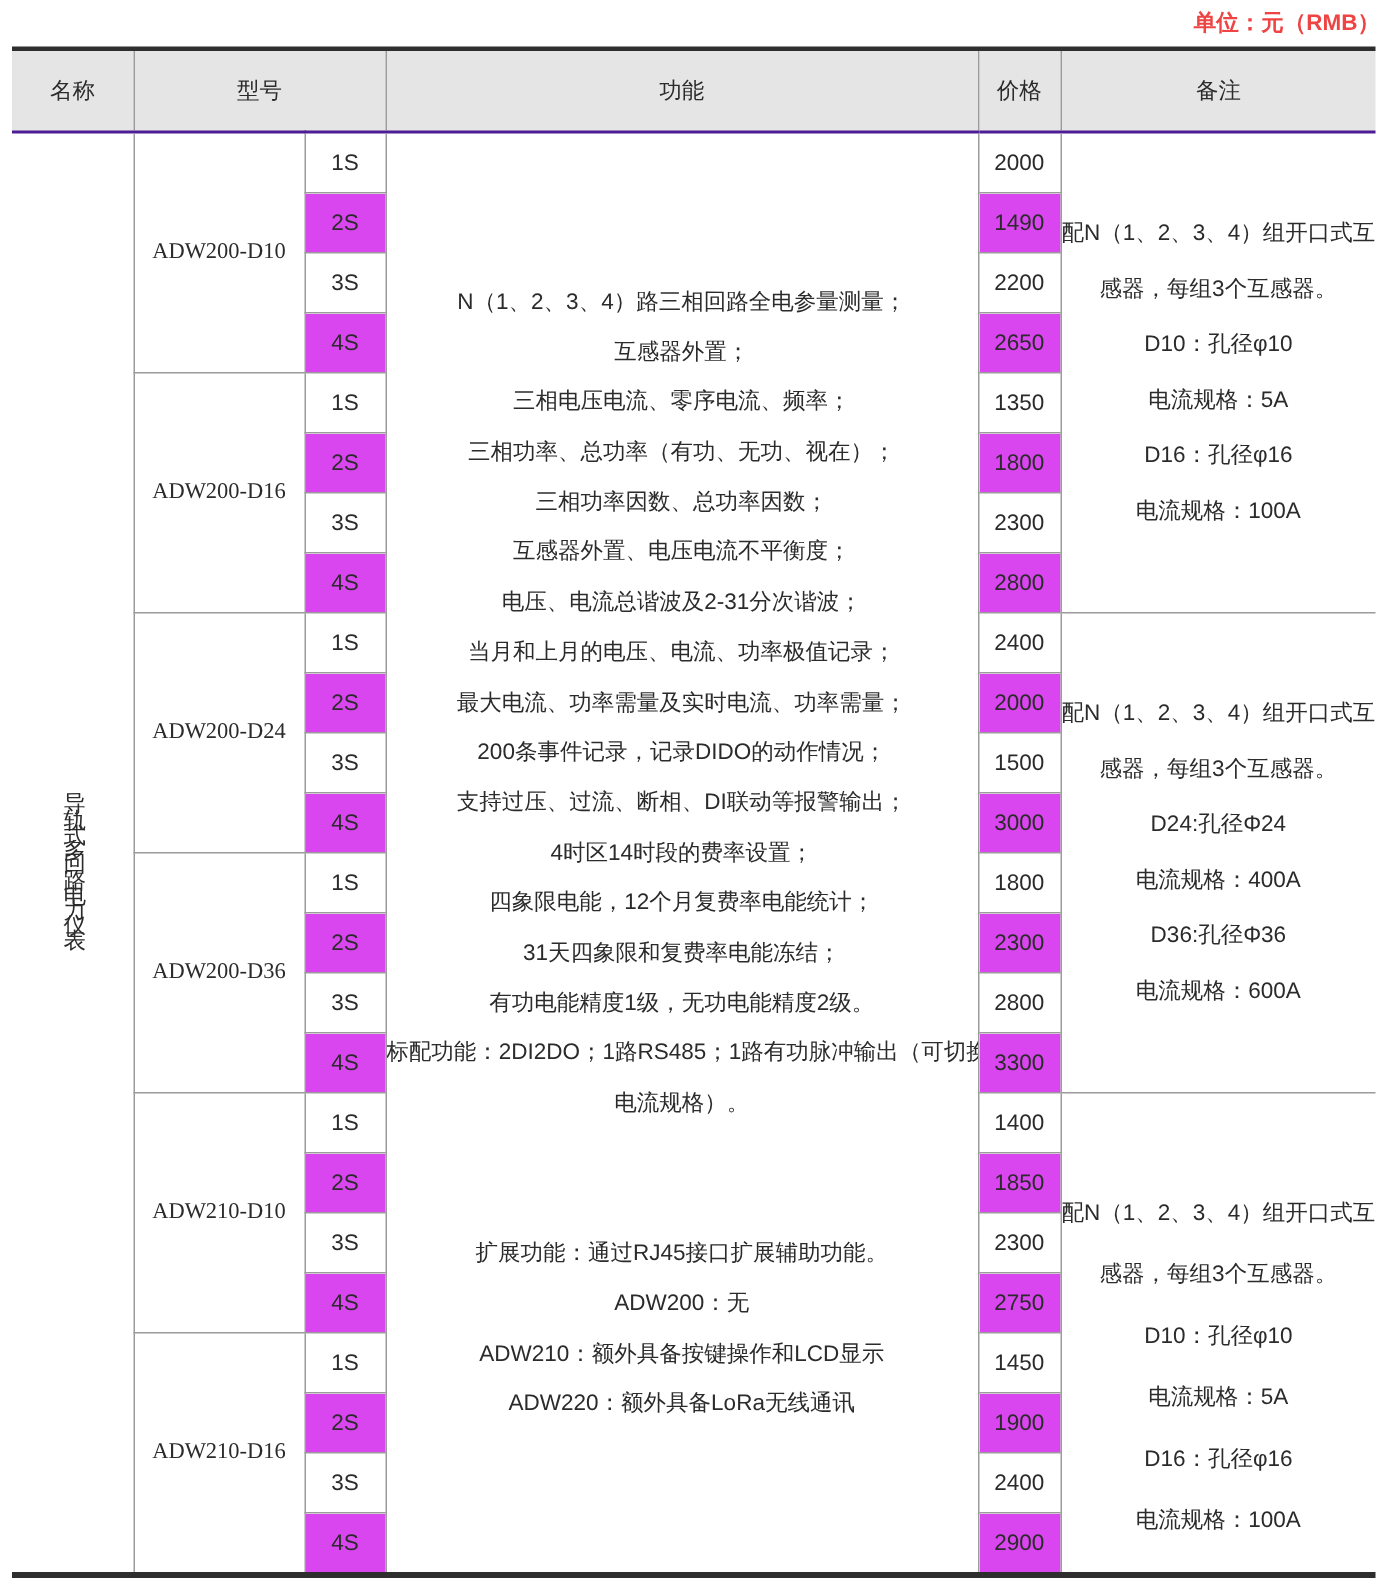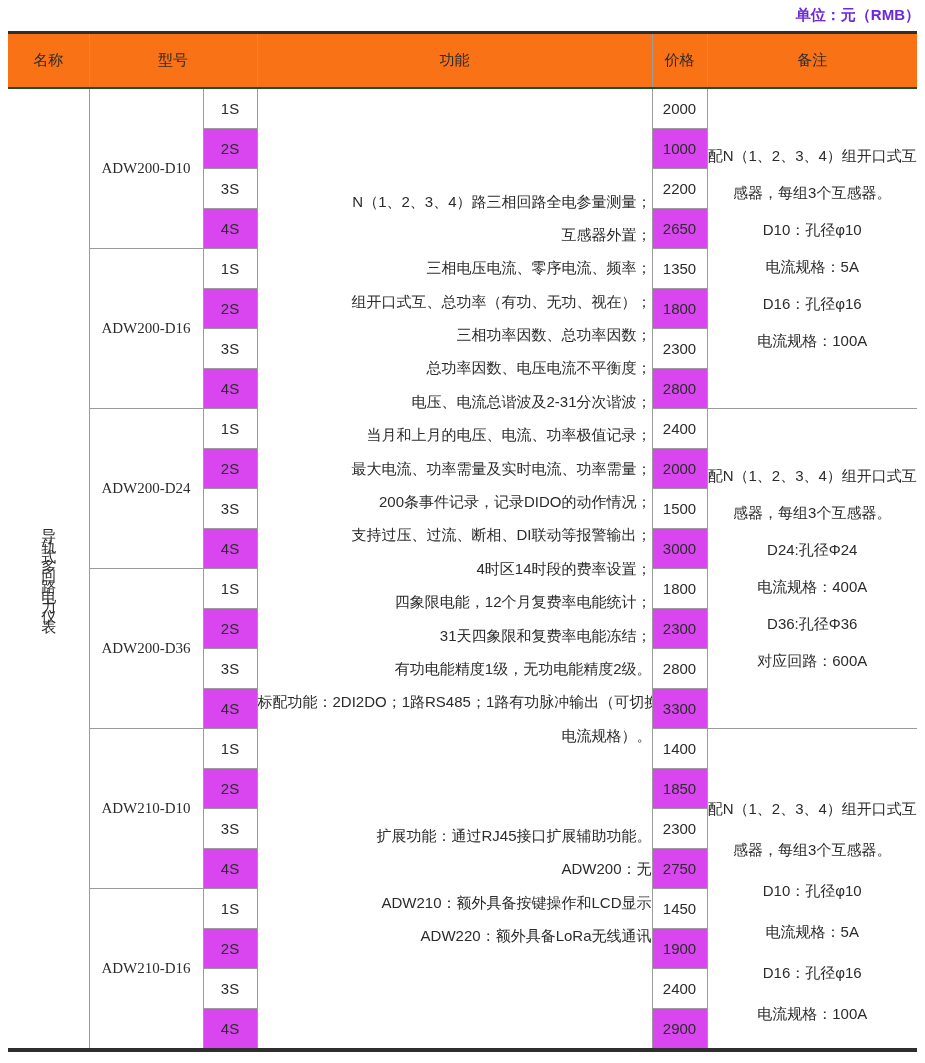--- a/index.html
+++ b/index.html
@@ -3,51 +3,51 @@
 <meta charset="utf-8">
 <style>
   html,body { margin:0; padding:0; background:#ffffff; }
   .page {
     position:relative; width:925px; height:1063px; background:#ffffff;
     font-family:"Liberation Sans","DejaVu Sans",sans-serif; color:#2b2b2b;
     overflow:hidden;
   }
   .unit-label {
     position:absolute; top:6px; right:5px;
-    font-size:15px; font-weight:bold; color:#6d28d9;
+    font-size:15px; font-weight:bold; color:#ef4444;
   }
   .table-wrap {
     position:absolute; top:31px; left:8px; width:909px;
     border-top:3px solid #2e2e2e; border-bottom:4px solid #2e2e2e;
   }
   table.price-table {
     border-collapse:collapse; border:hidden; table-layout:fixed;
     width:909px;
   }
   .price-table th, .price-table td {
     border:1px solid #9b9b9b; padding:0; font-size:15px; font-weight:normal;
     text-align:center; vertical-align:middle; color:#2b2b2b;
     overflow:hidden;
   }
   .price-table thead th {
-    height:53px; background:#f97316; border-bottom:2px solid #14532d;
+    height:53px; background:#e5e5e5; border-bottom:2px solid #4c1d95;
   }
   .price-table tbody tr { height:40px; }
   .shade { background:#d946ef; }
   .category-cell { background:#ffffff; }
   .v-text {
     writing-mode:vertical-rl; text-orientation:upright;
     letter-spacing:10px; font-size:15px; display:inline-block;
   }
   .model-cell { background:#ffffff;font-family:Liberation Serif, serif; }
   .func-cell {
     text-align:left; vertical-align:top; background:#ffffff;
     padding:105px 6px 0 9px;
   }
-  .f-line { height:33.4px; line-height:33.4px; white-space:nowrap;text-align:right; }
+  .f-line { height:33.4px; line-height:33.4px; white-space:nowrap; }
   .remark-cell {
     text-align:left; vertical-align:top; background:#ffffff;
     padding:40px 4px 0 8px;
   }
   .remark-cell .r-line { height:37px; line-height:37px; white-space:nowrap; }
   .remark-cell.loose { padding-top:46px; }
   .remark-cell.loose .r-line { height:41px; line-height:41px; }
 </style>
 </head>
 <body>
@@ -75,23 +75,23 @@
       </thead>
       <tbody id="table-body">
           <tr>
             <td class="category-cell" rowspan="24"><span class="v-text">导轨式多回路电力仪表</span></td>
             <td class="model-cell" rowspan="4">ADW200-D10</td>
             <td class="spec-cell">1S</td>
             <td class="func-cell" rowspan="24">
               <div class="f-line">N（1、2、3、4）路三相回路全电参量测量；</div>
               <div class="f-line">互感器外置；</div>
               <div class="f-line">三相电压电流、零序电流、频率；</div>
-              <div class="f-line">组开口式互、总功率（有功、无功、视在）；</div>
+              <div class="f-line">三相功率、总功率（有功、无功、视在）；</div>
               <div class="f-line">三相功率因数、总功率因数；</div>
-              <div class="f-line">总功率因数、电压电流不平衡度；</div>
+              <div class="f-line">互感器外置、电压电流不平衡度；</div>
               <div class="f-line">电压、电流总谐波及2-31分次谐波；</div>
               <div class="f-line">当月和上月的电压、电流、功率极值记录；</div>
               <div class="f-line">最大电流、功率需量及实时电流、功率需量；</div>
               <div class="f-line">200条事件记录，记录DIDO的动作情况；</div>
               <div class="f-line">支持过压、过流、断相、DI联动等报警输出；</div>
               <div class="f-line">4时区14时段的费率设置；</div>
               <div class="f-line">四象限电能，12个月复费率电能统计；</div>
               <div class="f-line">31天四象限和复费率电能冻结；</div>
               <div class="f-line">有功电能精度1级，无功电能精度2级。</div>
               <div class="f-line">标配功能：2DI2DO；1路RS485；1路有功脉冲输出（可切换</div>
@@ -108,21 +108,21 @@
               <div class="r-line">配N（1、2、3、4）组开口式互</div>
               <div class="r-line">感器，每组3个互感器。</div>
               <div class="r-line">D10：孔径φ10</div>
               <div class="r-line">电流规格：5A</div>
               <div class="r-line">D16：孔径φ16</div>
               <div class="r-line">电流规格：100A</div>
             </td>
           </tr>
           <tr>
             <td class="spec-cell shade">2S</td>
-            <td class="price-cell shade">1000</td>
+            <td class="price-cell shade">1490</td>
           </tr>
           <tr>
             <td class="spec-cell">3S</td>
             <td class="price-cell">2200</td>
           </tr>
           <tr>
             <td class="spec-cell shade">4S</td>
             <td class="price-cell shade">2650</td>
           </tr>
           <tr>
@@ -145,21 +145,21 @@
           <tr>
             <td class="model-cell" rowspan="4">ADW200-D24</td>
             <td class="spec-cell">1S</td>
             <td class="price-cell">2400</td>
             <td class="remark-cell" rowspan="8">
               <div class="r-line">配N（1、2、3、4）组开口式互</div>
               <div class="r-line">感器，每组3个互感器。</div>
               <div class="r-line">D24:孔径Φ24</div>
               <div class="r-line">电流规格：400A</div>
               <div class="r-line">D36:孔径Φ36</div>
-              <div class="r-line">对应回路：600A</div>
+              <div class="r-line">电流规格：600A</div>
             </td>
           </tr>
           <tr>
             <td class="spec-cell shade">2S</td>
             <td class="price-cell shade">2000</td>
           </tr>
           <tr>
             <td class="spec-cell">3S</td>
             <td class="price-cell">1500</td>
           </tr>

